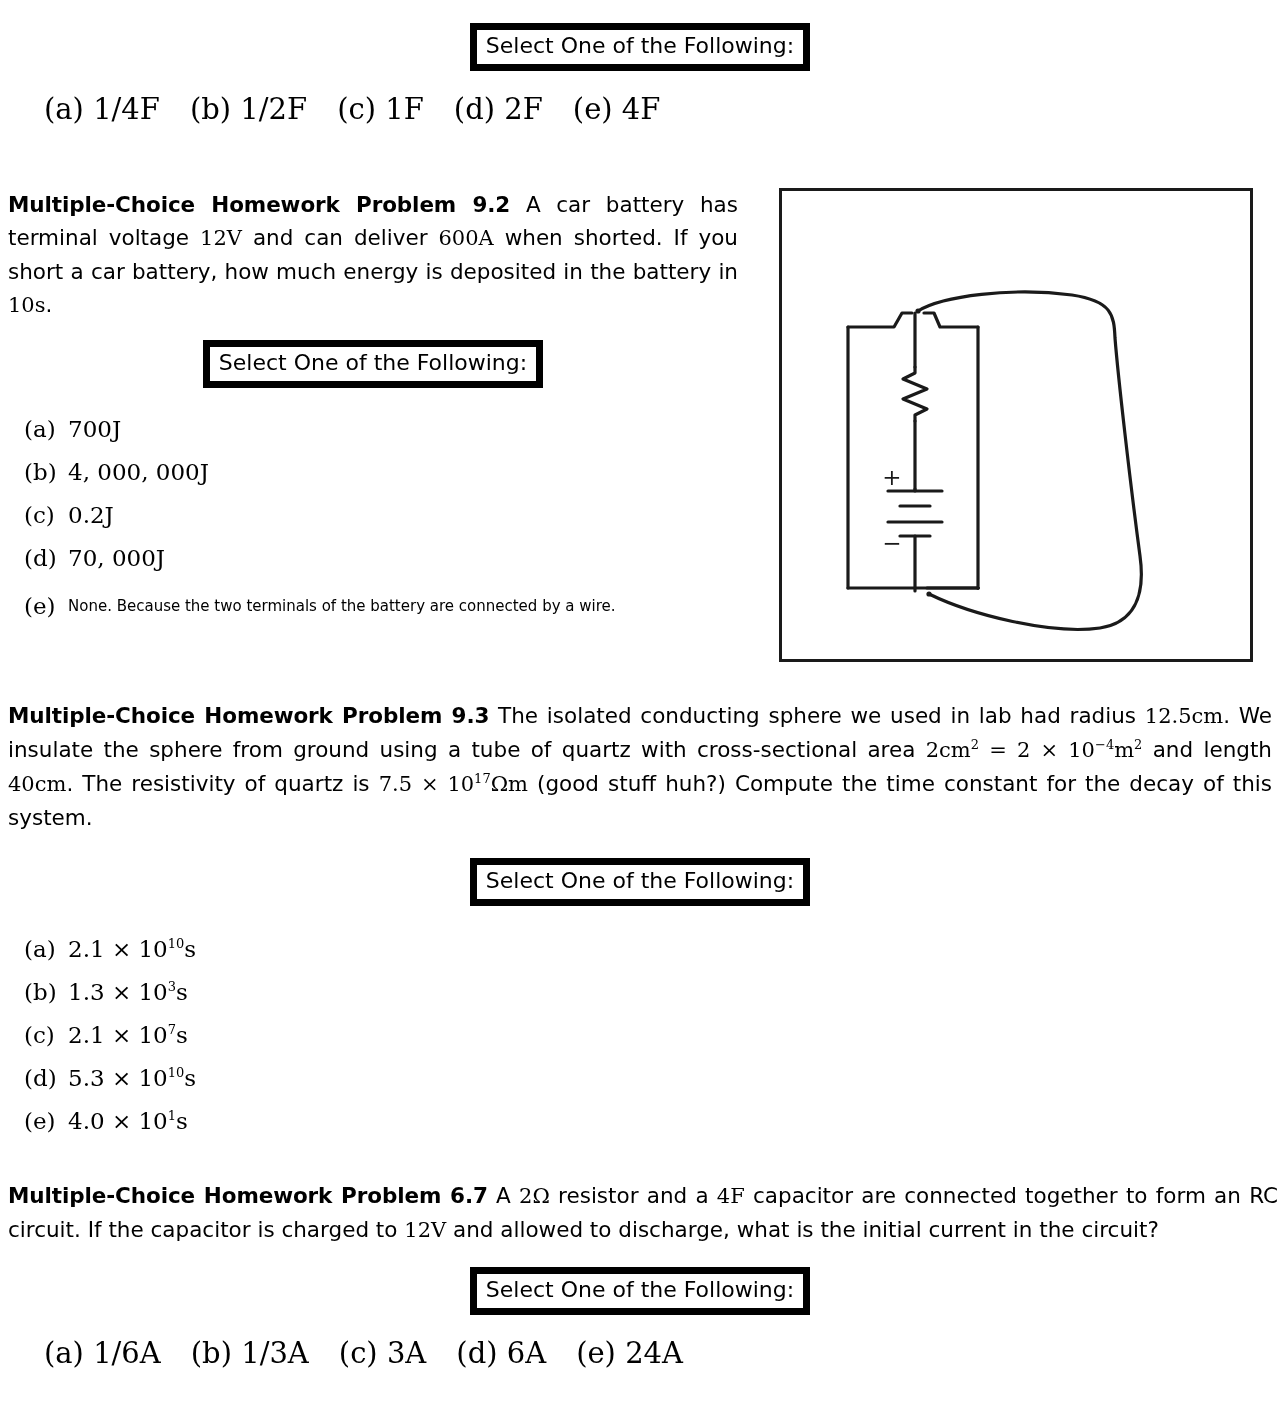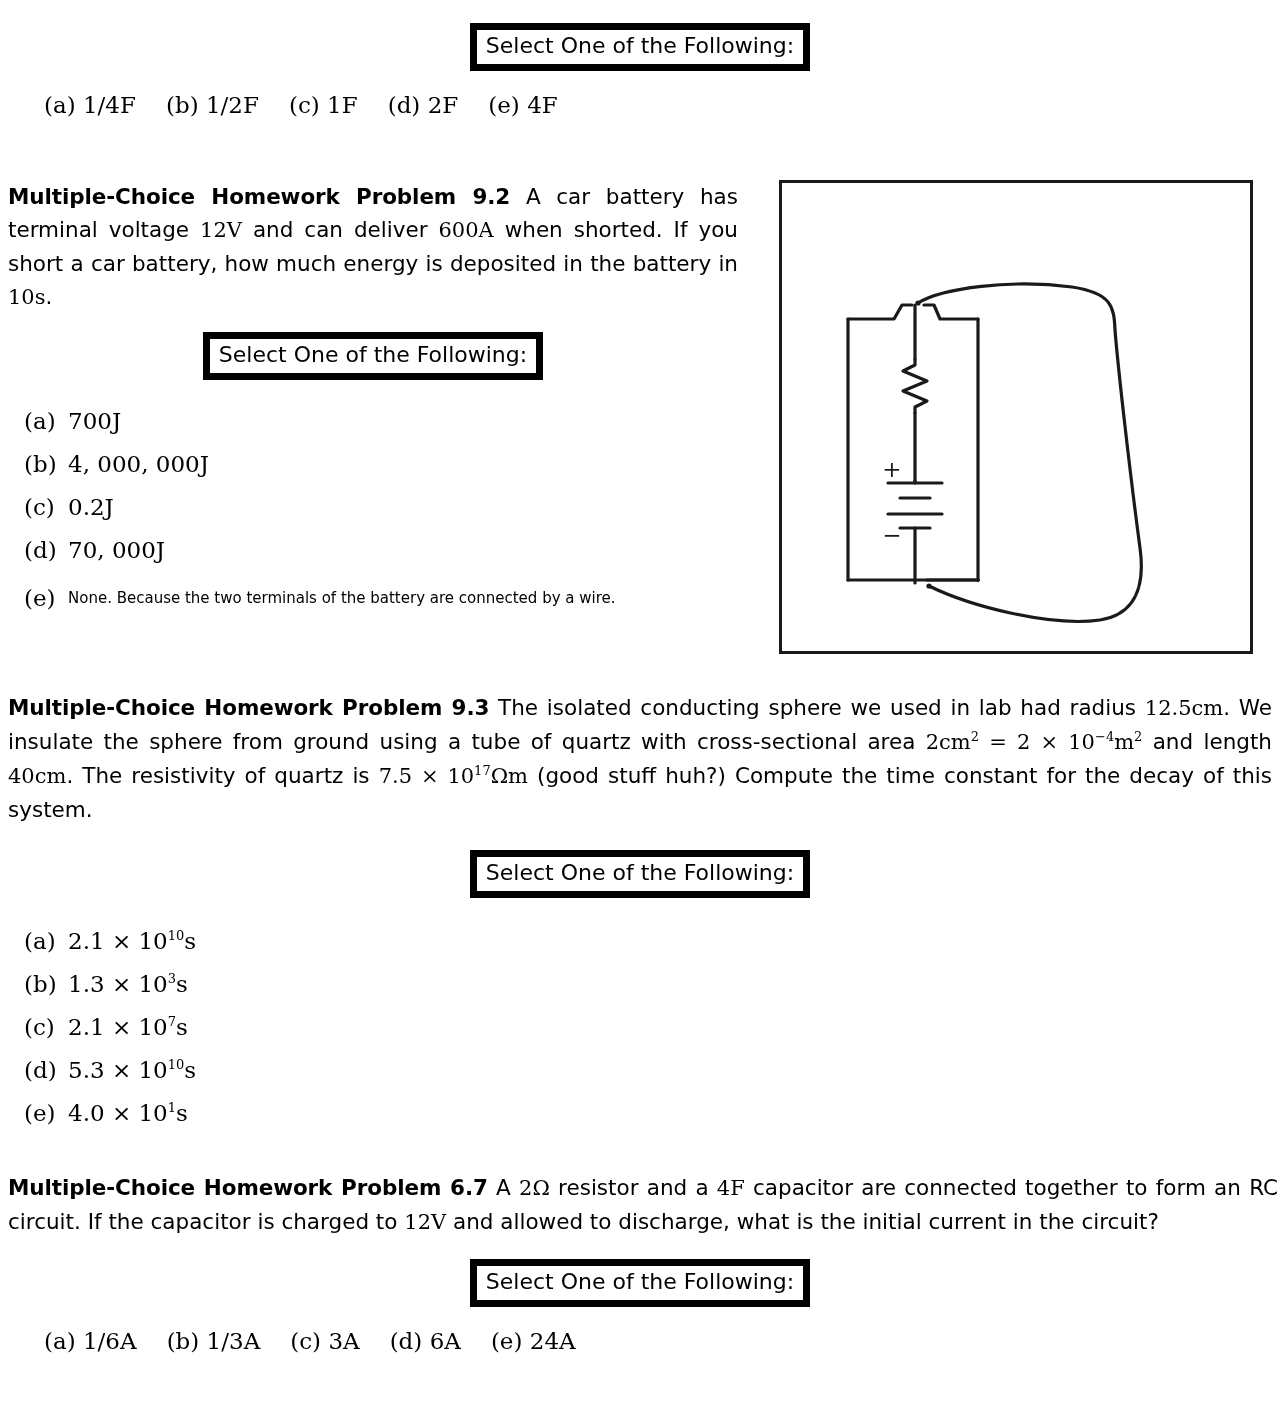--- a/index.html
+++ b/index.html
@@ -60,21 +60,21 @@
     line-height: 28px;
     background: #fff;
     white-space: nowrap;
   }
   .select-wrap { text-align: center; }
   .select-wrap.narrow { width: 730px; }
 
   
   .ans-inline {
     font-family: "DejaVu Serif", serif;
-    font-size: 23px;
+    font-size: 29px;
     padding-left: 36px;
     white-space: nowrap;
   }
   .ans-inline .opt { display: inline-block; margin-right: 30px; }
 
   .ans-stack { padding-left: 16px; }
   .ans-row {
     display: flex;
     align-items: flex-start;
     font-family: "DejaVu Serif", serif;

